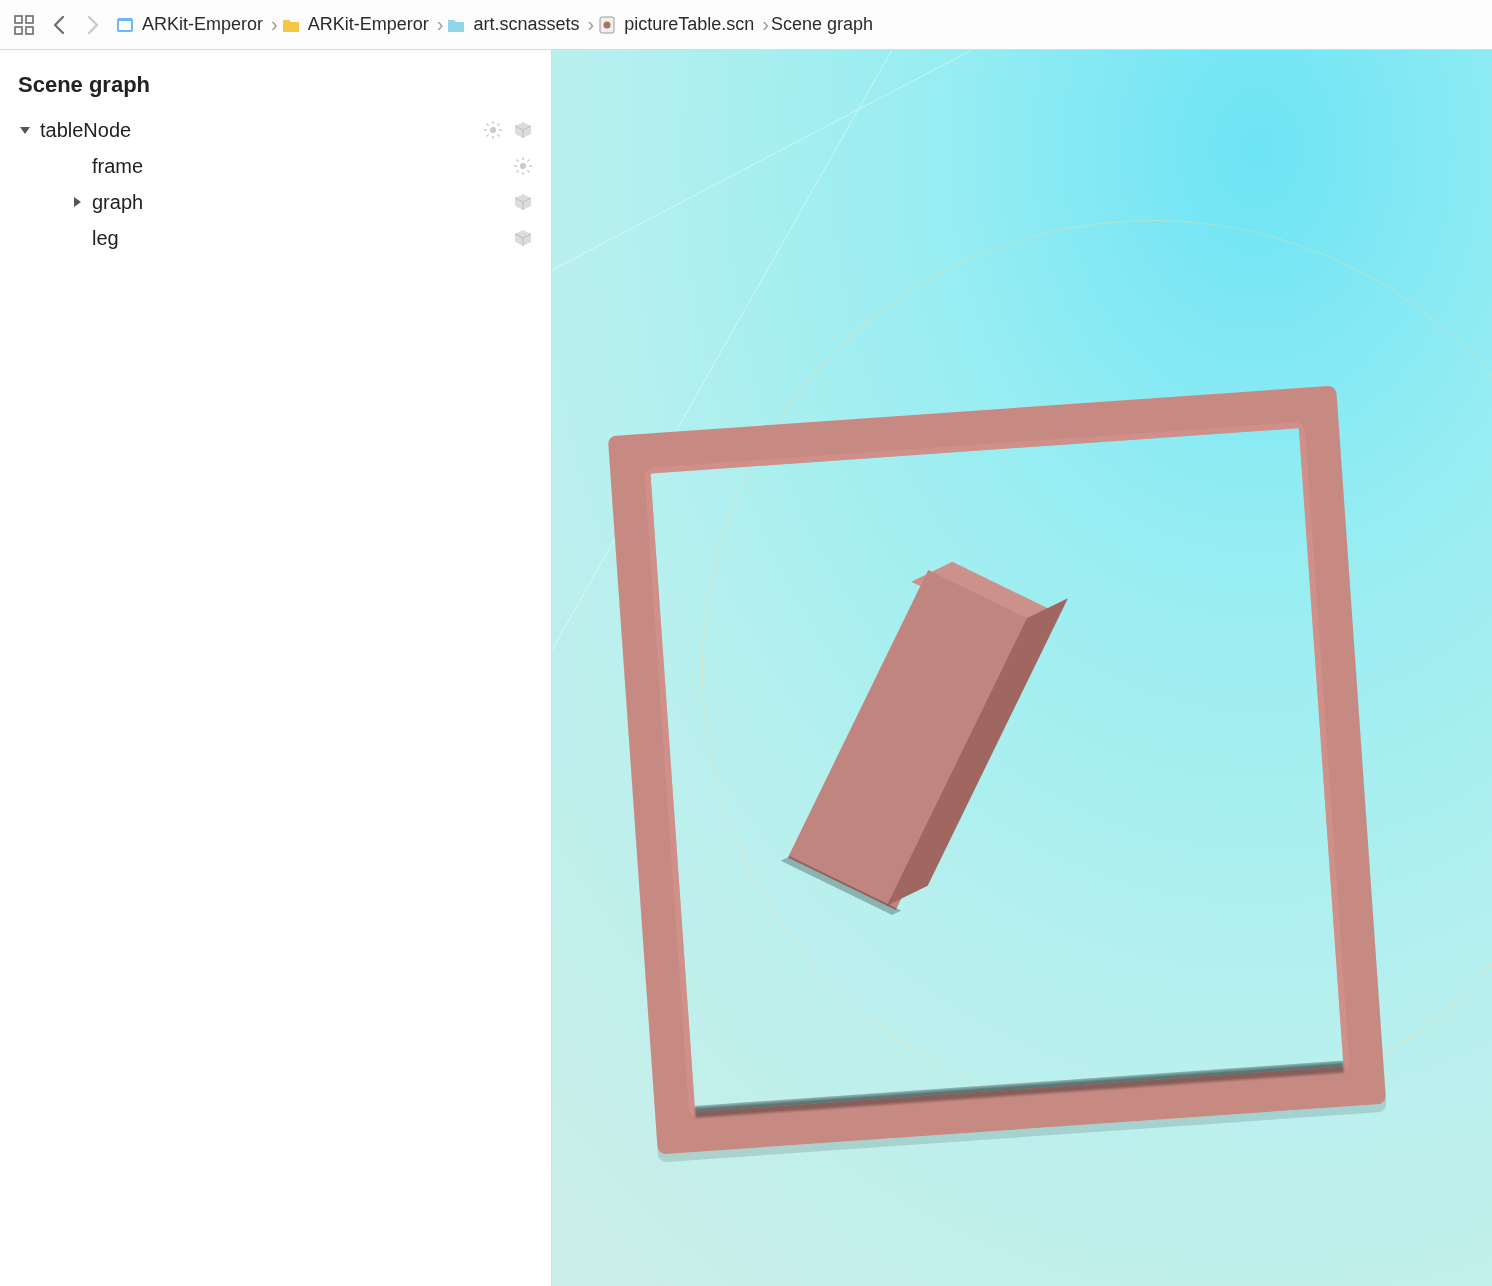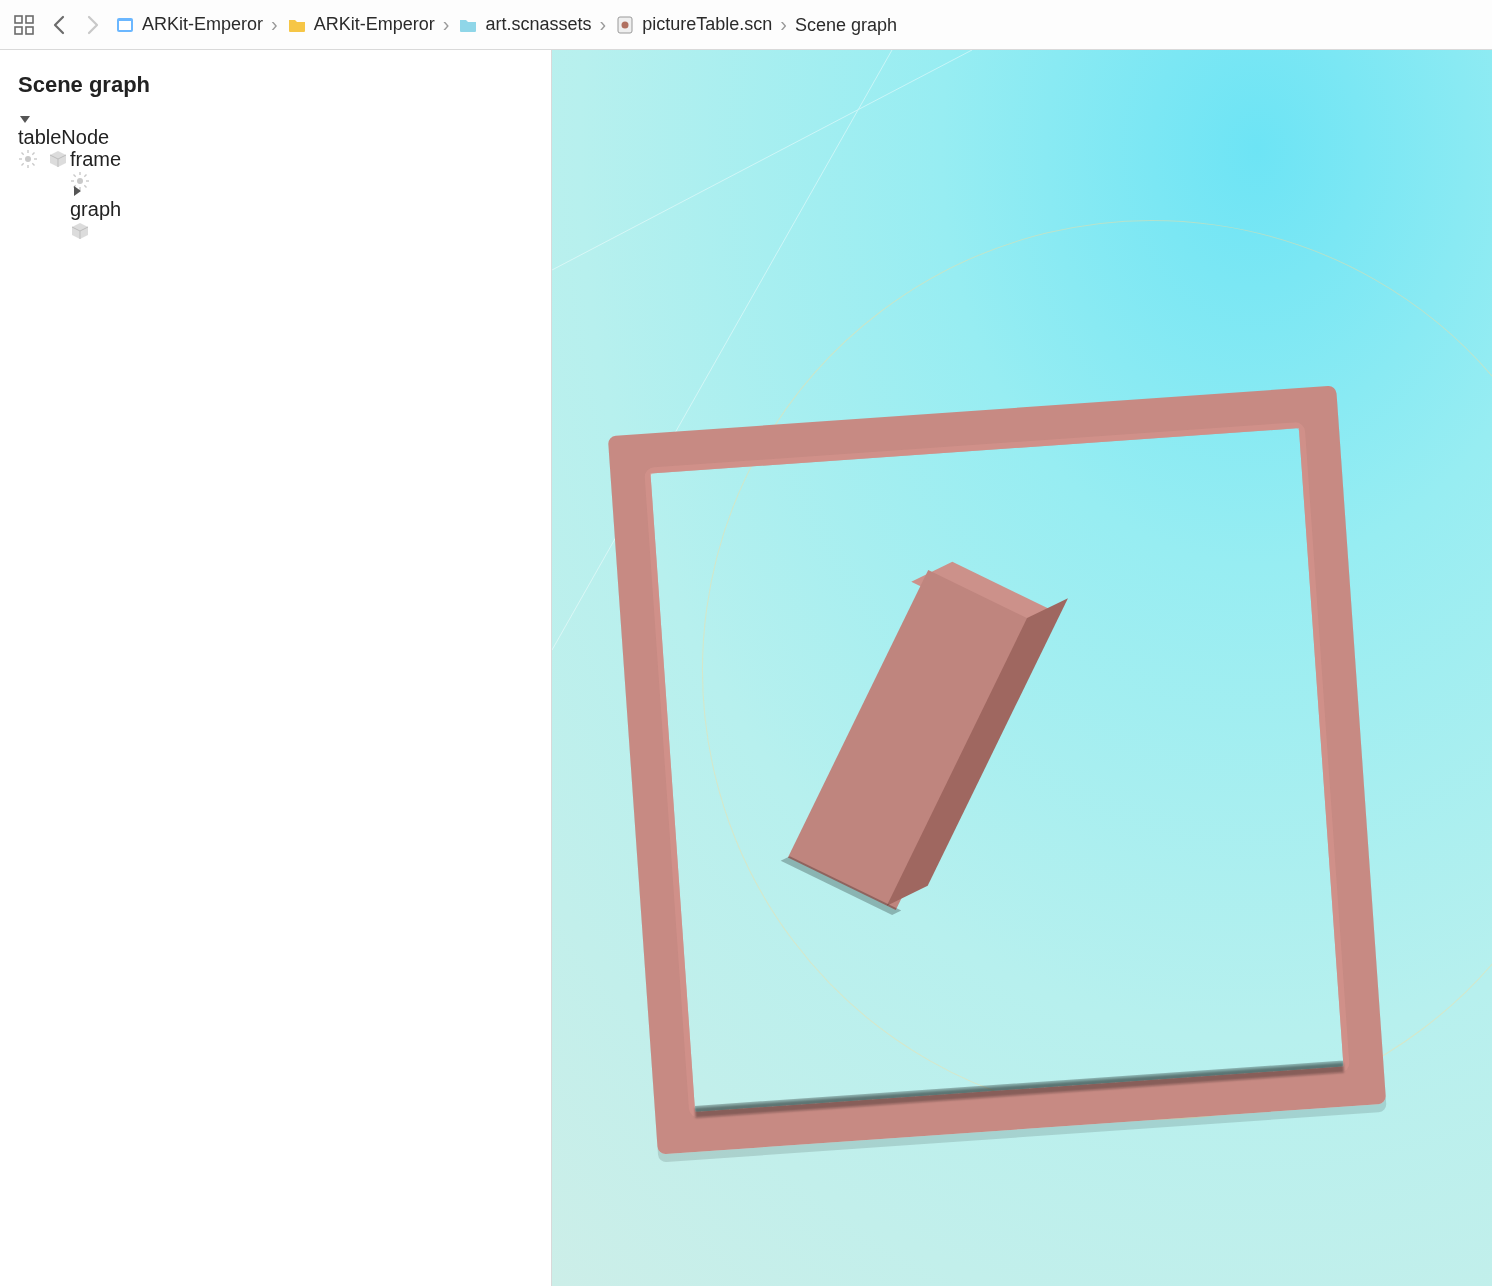--- a/index.html
+++ b/index.html
@@ -28,45 +28,44 @@
     width: 28px; height: 28px;
     display:flex; align-items:center; justify-content:center;
     color:#6b6b6b;
   }
   .nav-btn {
     width: 26px; height: 28px;
     display:flex; align-items:center; justify-content:center;
     color:#6b6b6b;
   }
   .nav-btn.disabled { color:#c8c8c8; }
-  .crumbs { display:flex; align-items:flex-end; gap:6px; flex:1; overflow:hidden; }
+  .crumbs { display:flex; align-items:center; gap:0; flex:1; overflow:hidden; }
   .crumb  { display:flex; align-items:center; gap:6px; white-space:nowrap; color:#2b2b2b; font-size:18px; }
   .crumb .sep { color:#9a9a9a; font-size:20px; margin:0 2px; }
   .crumb-icon { width:22px; height:22px; display:inline-flex; align-items:center; justify-content:center; }
 
   
   .main { display:flex; height: calc(100% - 50px); width:100%; }
   .sidebar {
     width: 552px;
     border-right: 1px solid #d9d9d9;
     background:#fff;
     padding: 22px 10px 0 14px;
   }
   .sidebar h2 {
     font-size: 22px;
     font-weight: 700;
     margin: 0 0 14px 4px;
   }
   .tree-row {
-    display:flex; align-items:flex-start;
+    display:flex; align-items:center;
     height: 36px;
     font-size: 20px;
     color:#222;
     padding-right:8px;
-    flex-direction:column;
   }
   .tree-row .disclosure {
     width: 22px; text-align:center; color:#555;
     user-select:none;
   }
   .tree-row .label { flex:1; }
   .tree-row .tail-icons { display:flex; gap:10px; color:#c9c9c9; }
   .tail-icons svg, .disclosure svg { display:block; }
   .depth-0 { padding-left: 4px; }
   .depth-1 { padding-left: 56px; }
@@ -289,20 +288,31 @@
       <span class="label">graph</span>
       <span class="tail-icons">
         <svg width="20" height="20" viewBox="0 0 20 20">
             <polygon points="10,2 18,6 18,14 10,18 2,14 2,6" fill="#dcdcdc"></polygon>
             <polyline points="2,6 10,10 18,6" fill="none" stroke="#bdbdbd"></polyline>
             <line x1="10" y1="10" x2="10" y2="18" stroke="#bdbdbd"></line>
           </svg>
       </span>
     </div>
 
+    <div class="tree-row depth-1">
+      <span class="disclosure"></span>
+      <span class="label">leg</span>
+      <span class="tail-icons">
+        <svg width="20" height="20" viewBox="0 0 20 20">
+            <polygon points="10,2 18,6 18,14 10,18 2,14 2,6" fill="#dcdcdc"></polygon>
+            <polyline points="2,6 10,10 18,6" fill="none" stroke="#bdbdbd"></polyline>
+            <line x1="10" y1="10" x2="10" y2="18" stroke="#bdbdbd"></line>
+          </svg>
+      </span>
+    </div>
   </div>
 
   <div class="viewport">
     <svg class="helper-lines" viewBox="0 0 940 1236" preserveAspectRatio="none">
       <line x1="0" y1="220" x2="420" y2="0" stroke="#ffffff" stroke-width="1"></line>
       <line x1="340" y1="0" x2="0" y2="600" stroke="#ffffff" stroke-width="1"></line>
     </svg>
     <div class="orbit"></div>
 
     <div class="frame3d">

